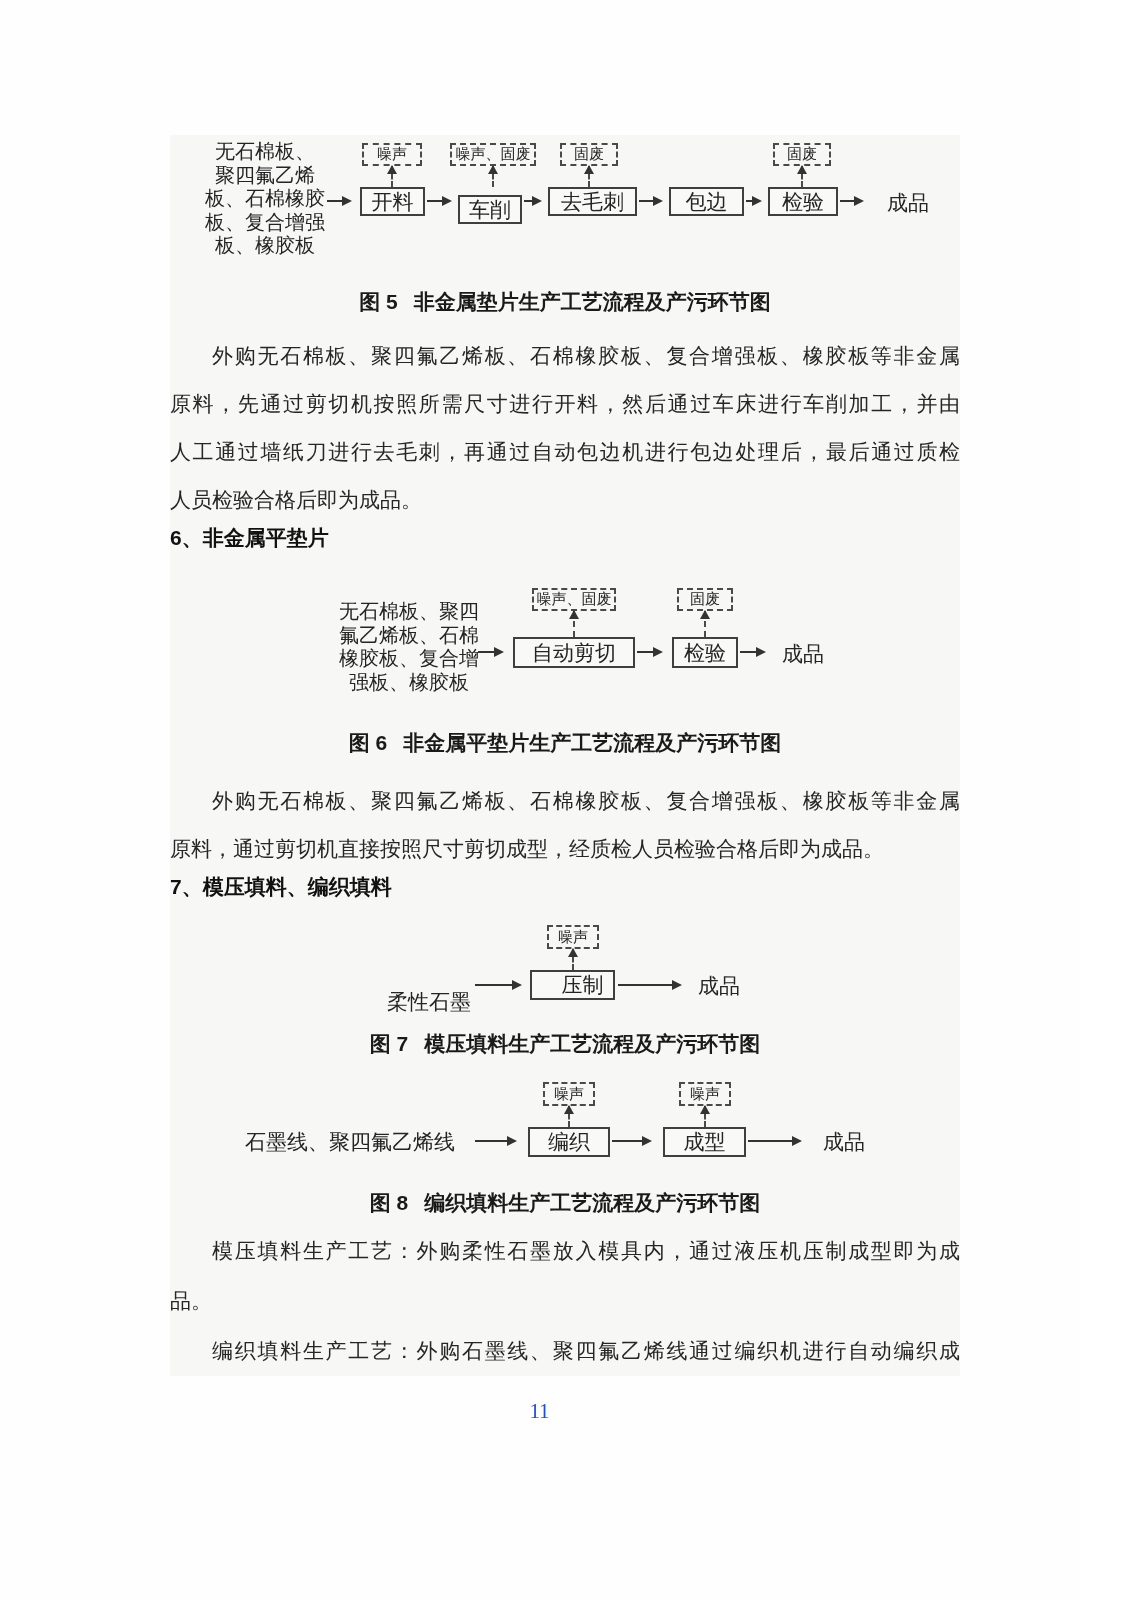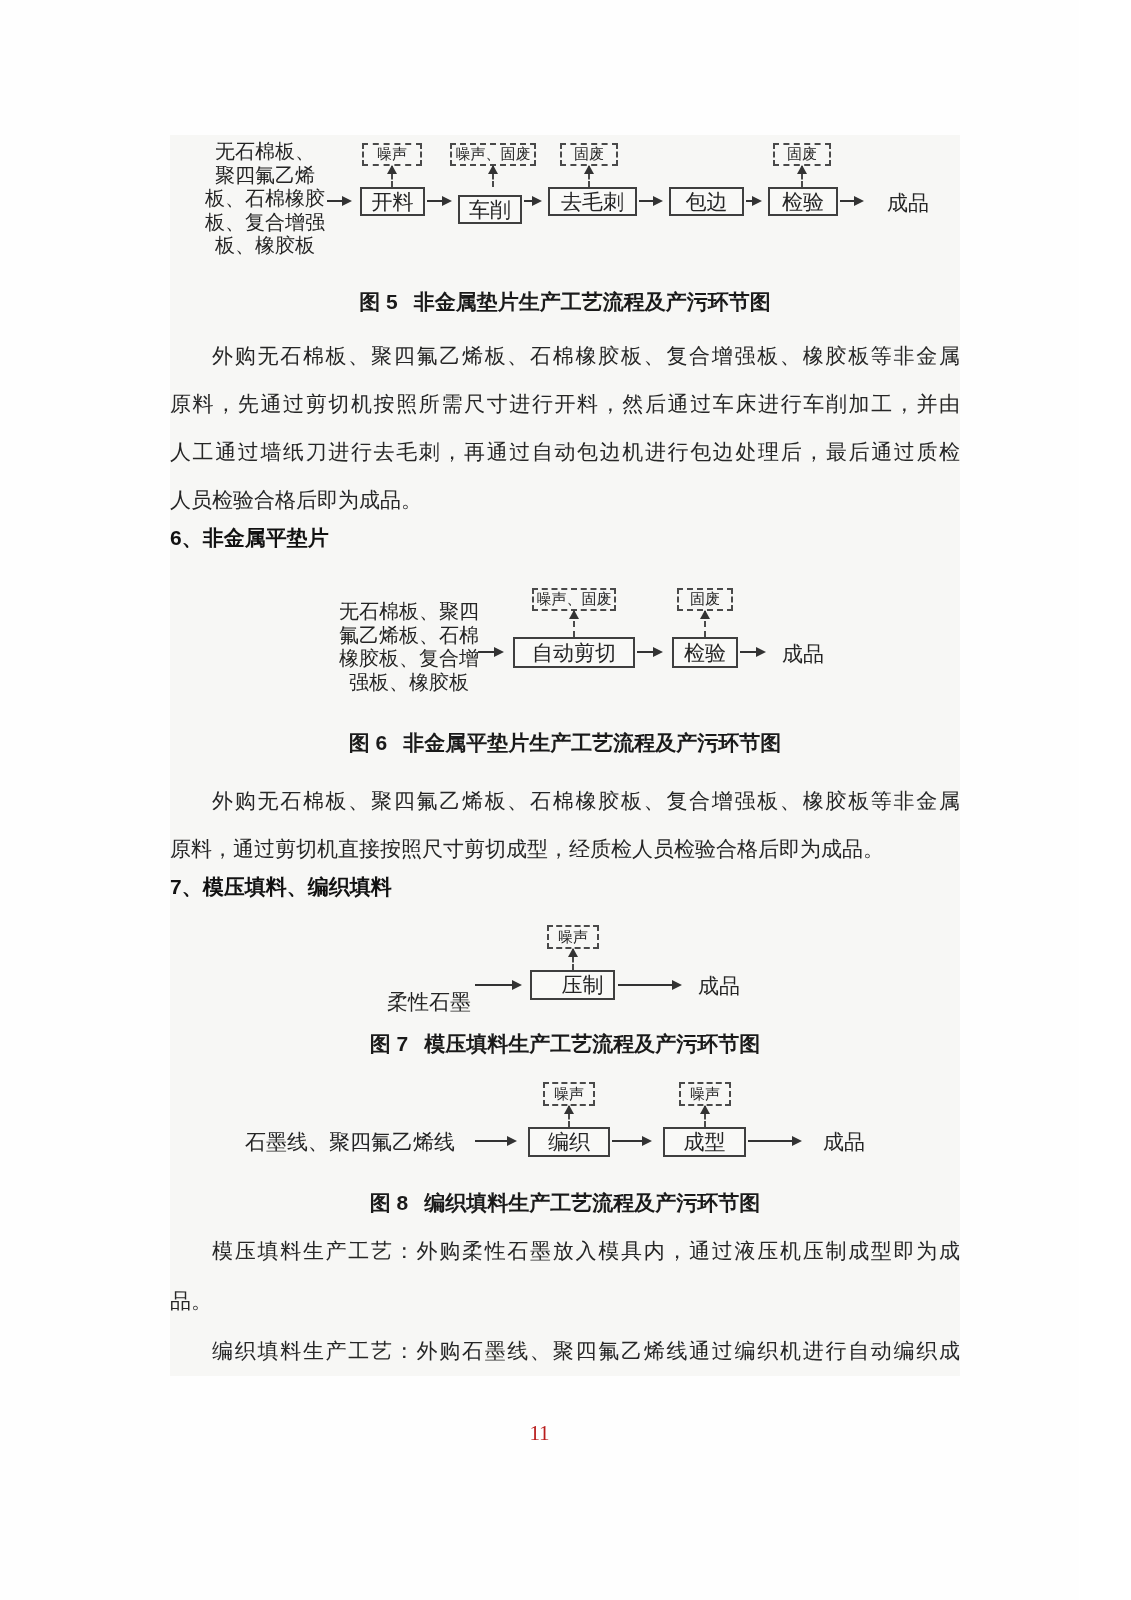--- a/index.html
+++ b/index.html
@@ -45,21 +45,21 @@
   .cap-text { margin-left:16px; }
   .para { width:790px; font-size:21px; color:#262626; }
   .pline { line-height:48px; }
   .p-wide .pline { line-height:50px; }
   .just { text-align:justify; text-align-last:justify; }
   .indent { text-indent:2em; }
   .heading {
     font-family:"Liberation Sans", sans-serif; font-weight:bold;
     font-size:21px; line-height:28px; color:#111;
   }
-  .pagenum { text-align:center; font-size:21px; line-height:26px; margin-top:44px; color:#b91c1c;font-family:Liberation Serif, serif; }
+  .pagenum { text-align:center; font-size:21px; line-height:26px; margin-top:22px; color:#1d4ed8;font-family:Liberation Serif, serif; }
 
   
   .fig5 { height:145px; }
   .fig6 { height:145px; margin-top:12px; }
   .fig7 { height:110px; margin-top:3px; }
   .fig8 { height:100px; margin-top:6px; }
   .cap5 { margin-top:8px; }
   .cap6 { margin-top:20px; }
   .cap7 { margin-top:16px; }
   .cap8 { margin-top:25px; }

